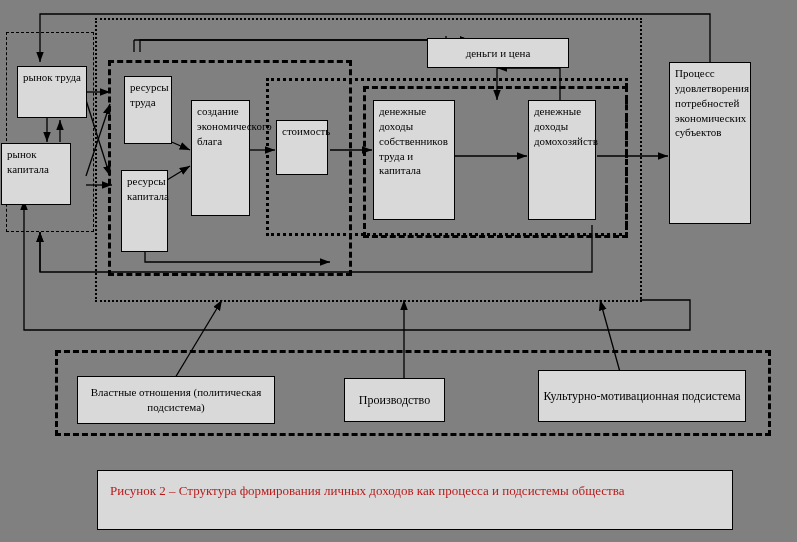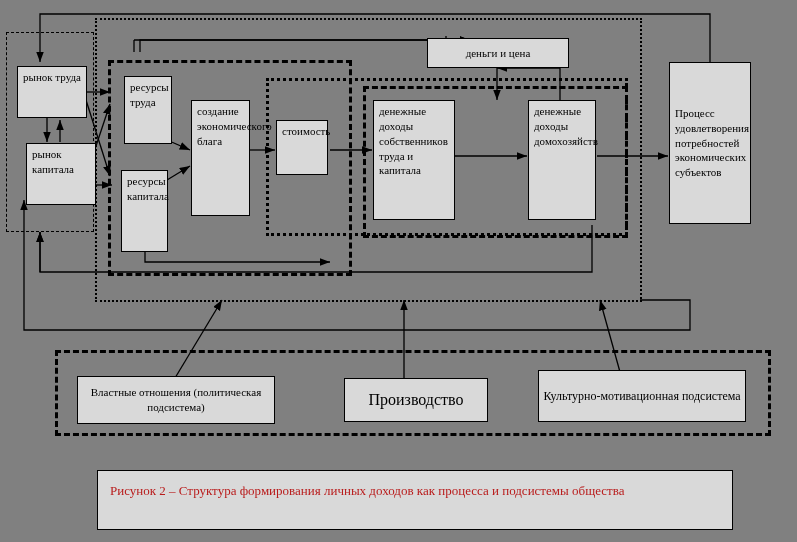--- a/index.html
+++ b/index.html
@@ -135,21 +135,21 @@
       <path d="M134,52 L134,40"></path>
       <path d="M134,40 L446,40"></path>
       <path d="M446,40 L446,36"></path>
     </g>
   </svg>
 
   <div class="box leftalign topalign" style="left:17px; top:66px; width:70px; height:52px;">
     <span>рынок труда</span>
   </div>
 
-  <div class="box leftalign topalign" style="left:26px; top:143px; width:70px; height:62px;">
+  <div class="box leftalign topalign" style="left:1px; top:143px; width:70px; height:62px;">
     <span>рынок капитала</span>
   </div>
 
   <div class="box leftalign topalign" style="left:124px; top:76px; width:48px; height:68px;">
     <span>ресурсы труда</span>
   </div>
 
   <div class="box leftalign topalign" style="left:121px; top:170px; width:47px; height:82px;">
     <span>ресурсы капитала</span>
   </div>
@@ -163,33 +163,33 @@
   </div>
 
   <div class="box leftalign topalign" style="left:373px; top:100px; width:82px; height:120px;">
     <span>денежные доходы собственников труда и капитала</span>
   </div>
 
   <div class="box leftalign topalign" style="left:528px; top:100px; width:68px; height:120px;">
     <span>денежные доходы домохозяйств</span>
   </div>
 
-  <div class="box leftalign topalign" style="left:669px; top:62px; width:82px; height:162px;align-items:center;">
+  <div class="box leftalign topalign" style="left:669px; top:62px; width:82px; height:162px;">
     <span>Процесс удовлетворения потребностей экономических субъектов</span>
   </div>
 
   <div class="box" style="left:427px; top:38px; width:142px; height:30px;">
     <span>деньги и цена</span>
   </div>
 
   <div class="box" style="left:77px; top:376px; width:198px; height:48px; font-size:11px;">
     <span>Властные отношения (политическая подсистема)</span>
   </div>
 
-  <div class="box" style="left:344px; top:378px; width:144px; height:44px; font-size:16px;">
+  <div class="box" style="left:344px; top:378px; width:101px; height:44px; font-size:12px;">
     <span>Производство</span>
   </div>
 
   <div class="box" style="left:538px; top:370px; width:208px; height:52px; font-size:12px;">
     <span>Культурно-мотивационная подсистема</span>
   </div>
 
   <div class="caption" style="left:97px; top:470px; width:636px; height:60px;">
     <span>Рисунок 2 – Структура формирования личных доходов как процесса и подсистемы общества</span>
   </div>

